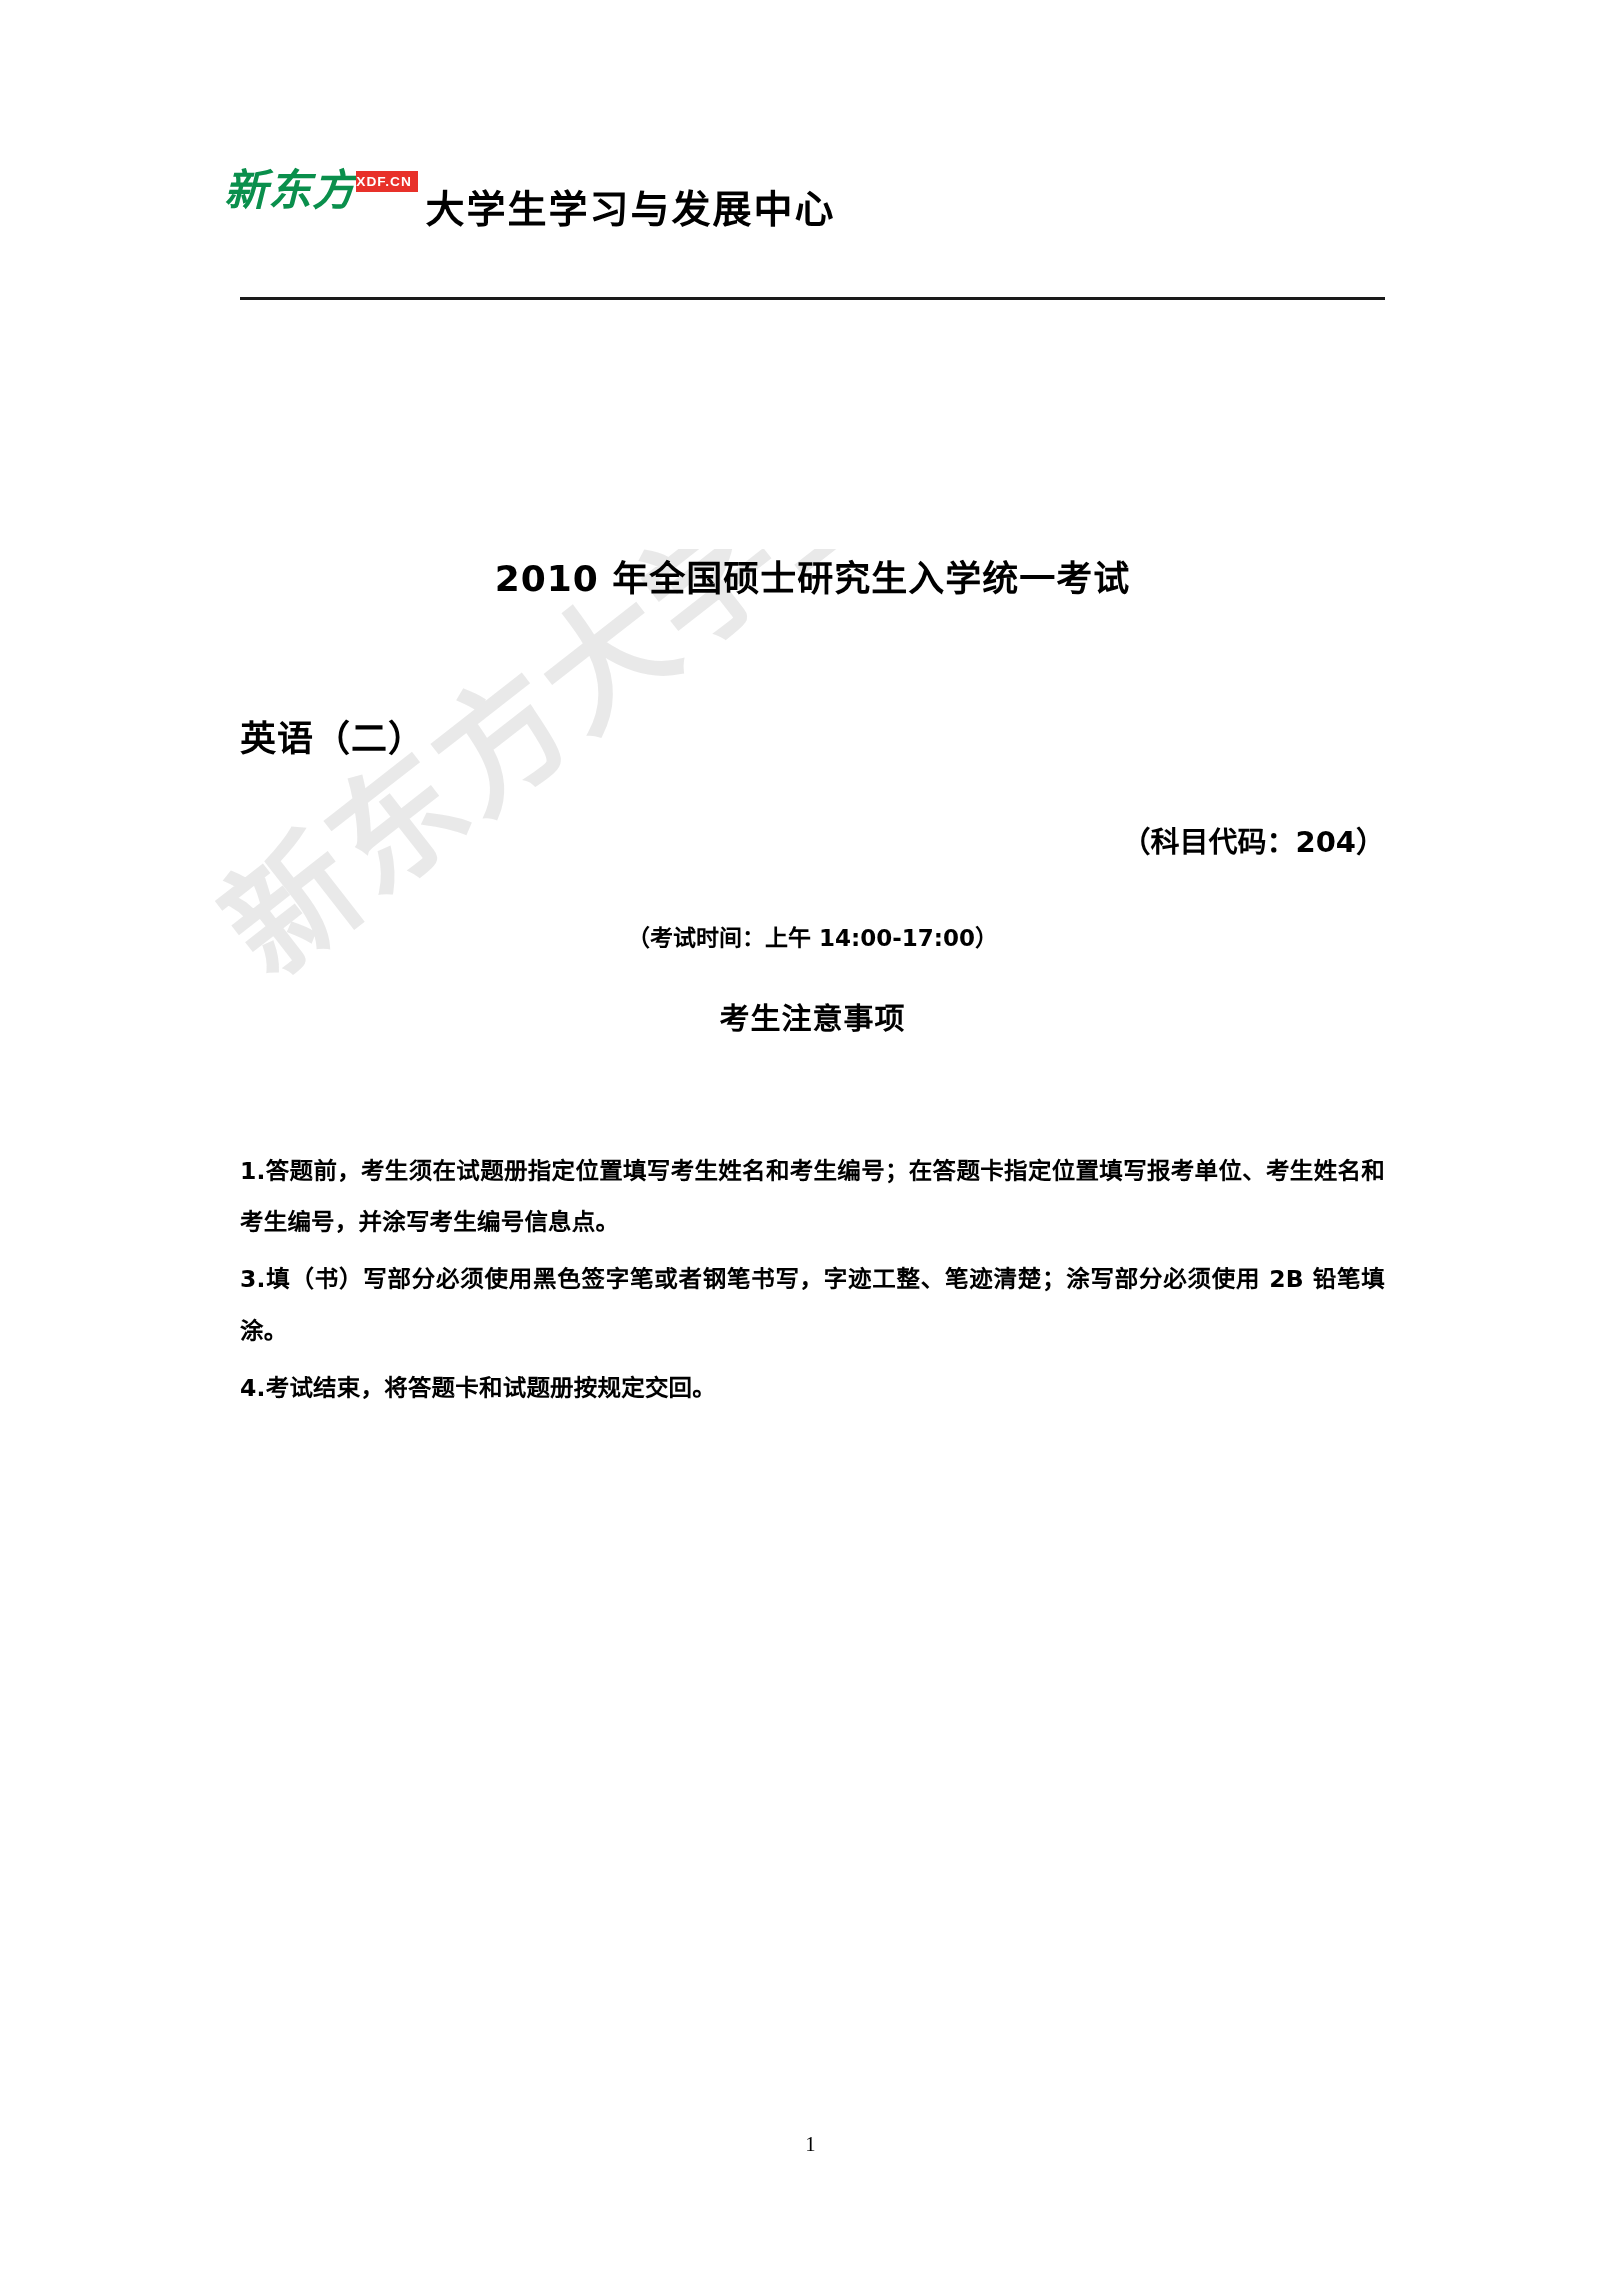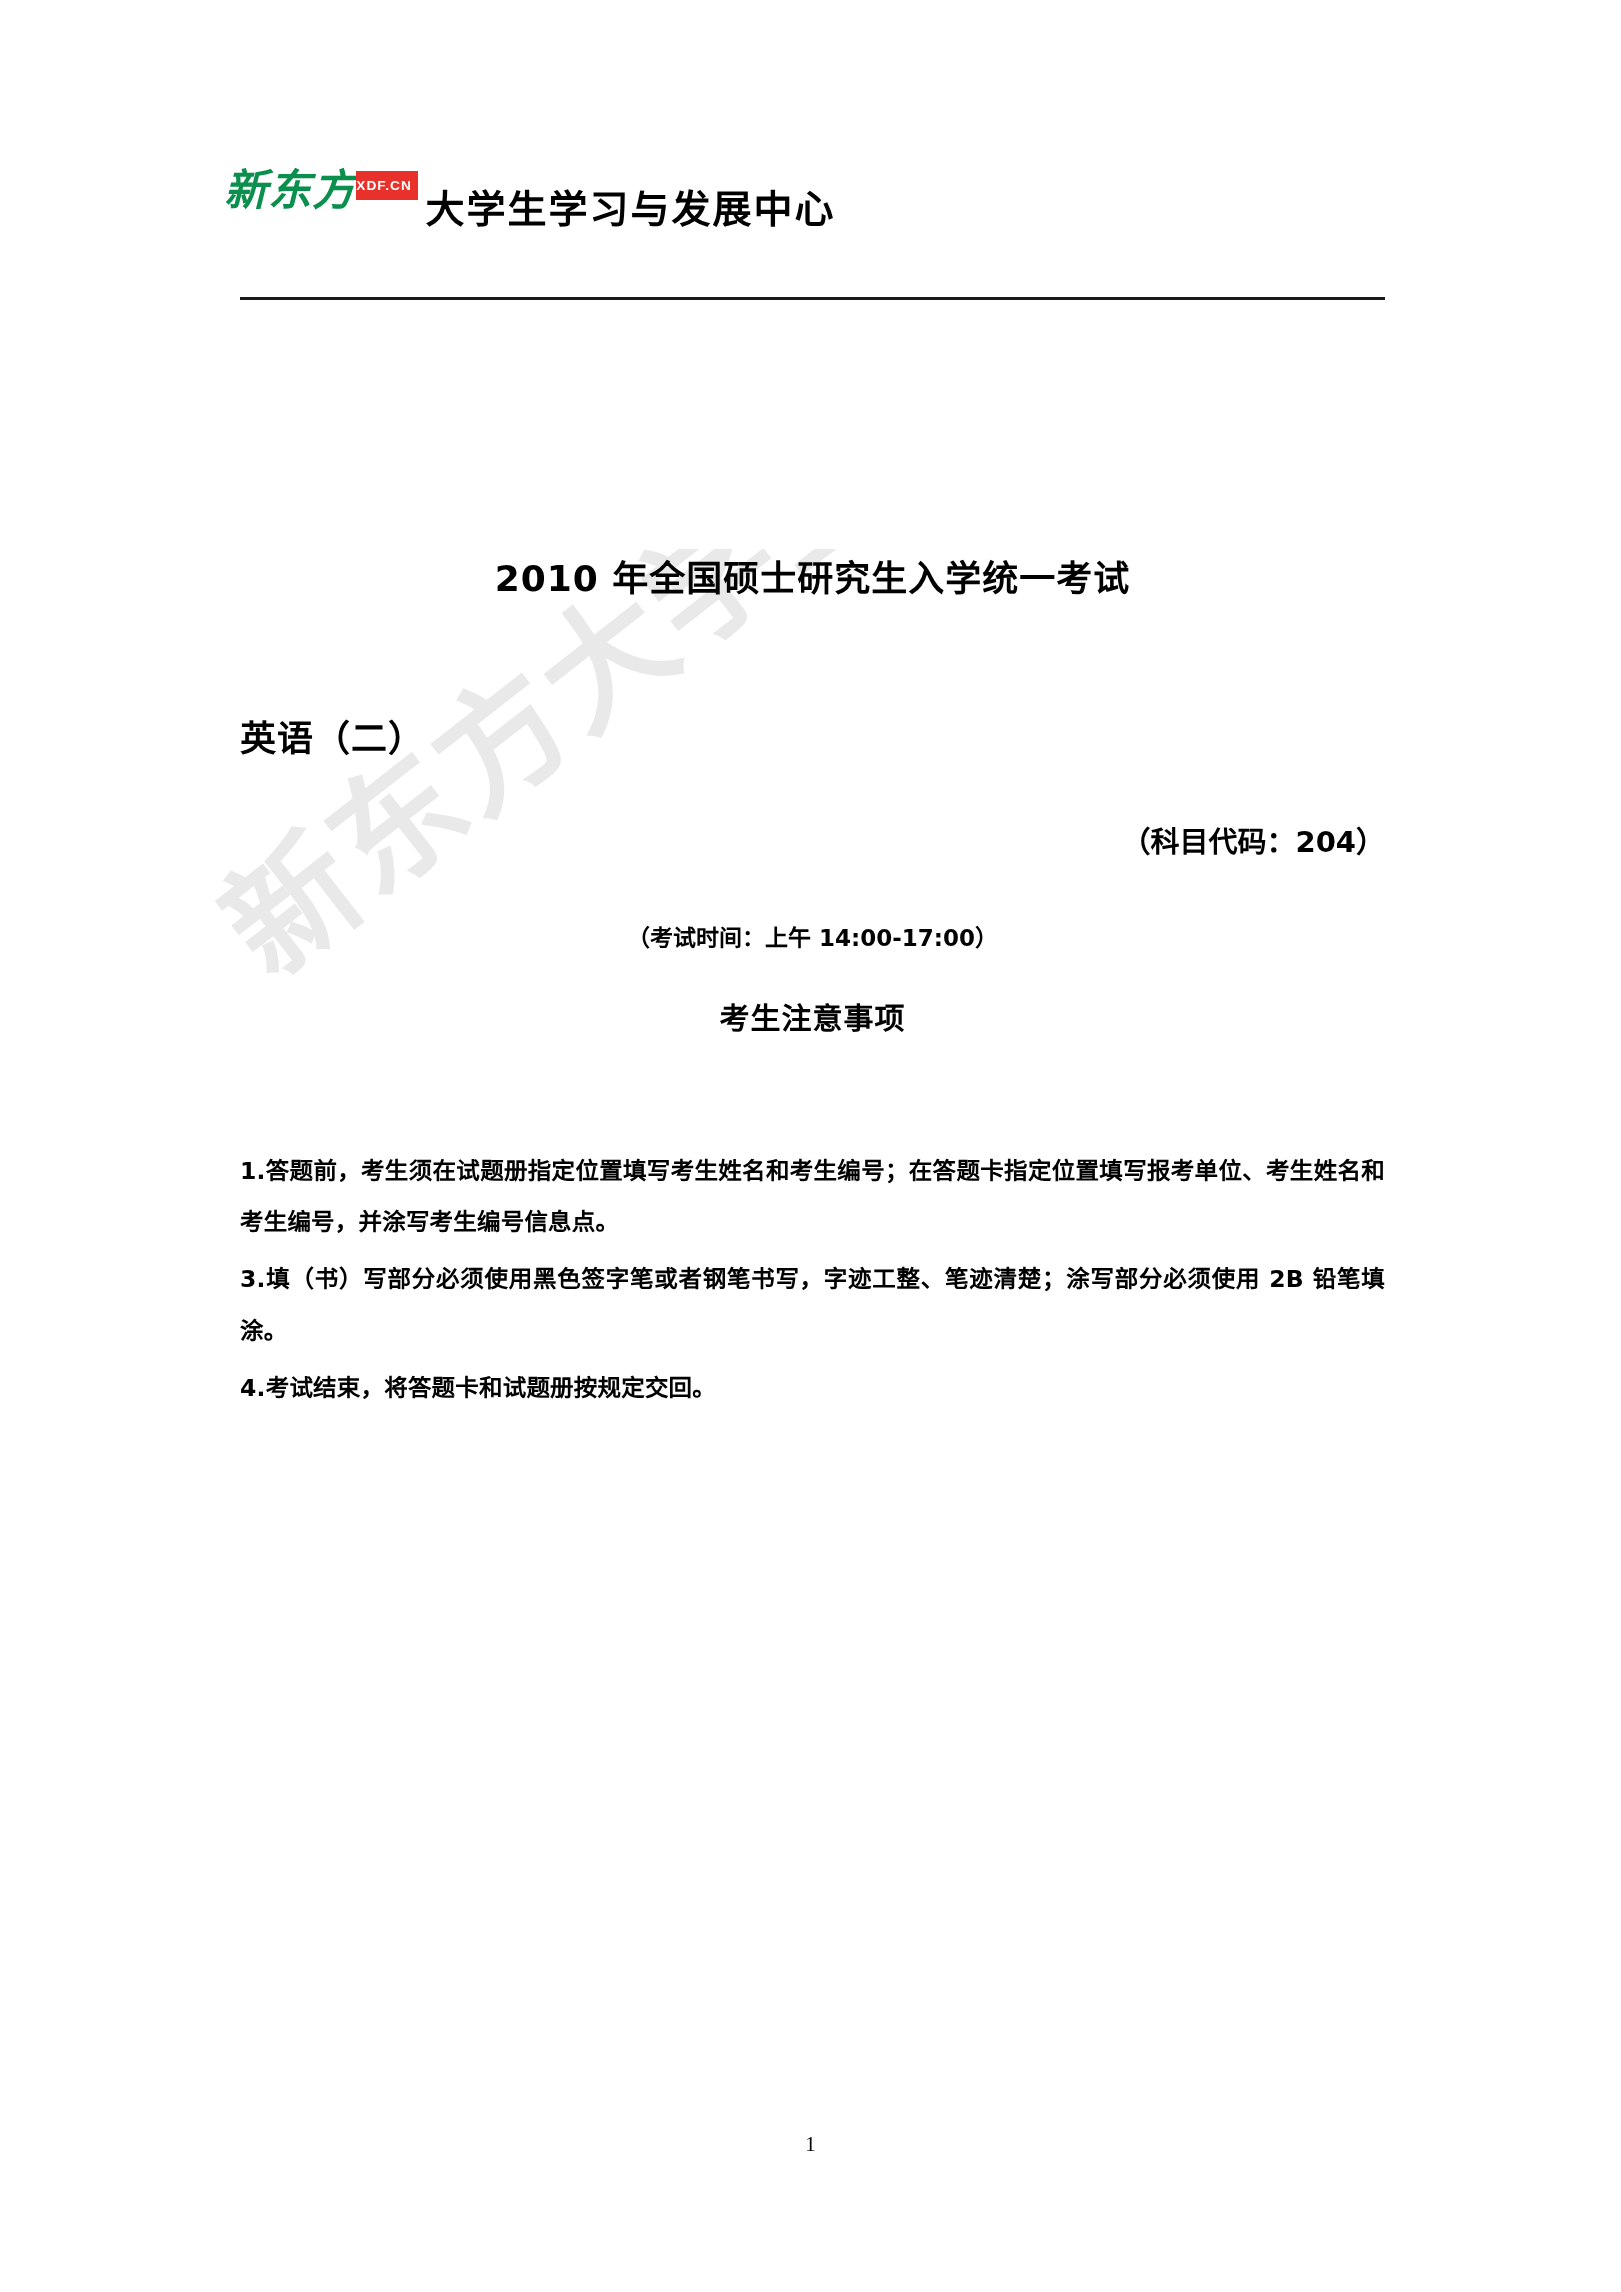--- a/index.html
+++ b/index.html
@@ -49,21 +49,21 @@
     font-weight: 700;
     color: #0a8f4c;
     letter-spacing: 1px;
     font-style: italic;
     line-height: 1.05;
     white-space: nowrap;
   }
   .logo-bar {
     margin-top: 2.9px;
     width: 147px;
-    height: 29px;
+    height: 21px;
     background: #e8312a;
     display: flex;
     align-items: center;
     justify-content: flex-end;
     padding-right: 5.9px;
     box-sizing: border-box;
   }
   .logo-url {
     font-family: "Liberation Sans", sans-serif;
     font-size: 13.7px;

